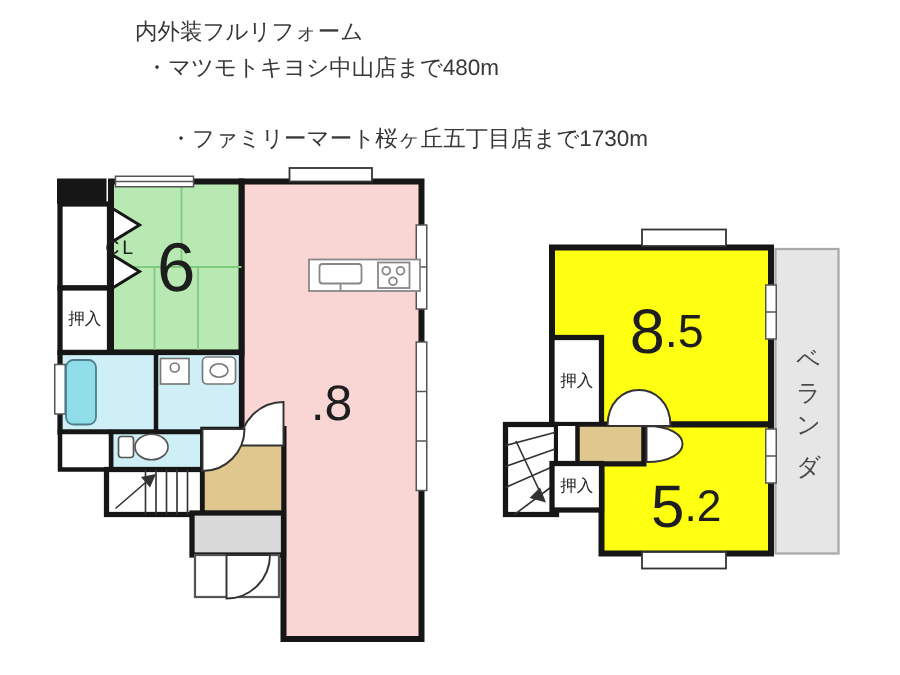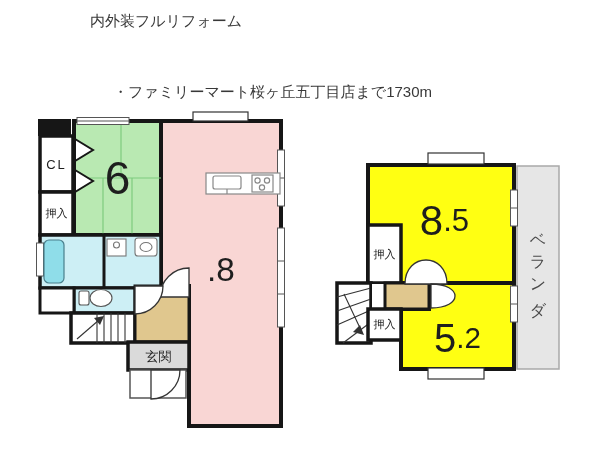--- a/index.html
+++ b/index.html
@@ -11,21 +11,21 @@
   
   .hdr-title{position:absolute;left:90px;top:12px;font-size:15px;}
   .hdr-b0{position:absolute;left:97px;top:36px;font-size:15px;}
   .hdr-b1{position:absolute;left:97px;top:60px;font-size:15px;}
   .hdr-b2{position:absolute;left:113px;top:83px;font-size:15px;}
   
   .lbl{position:absolute;display:flex;align-items:center;justify-content:center;
        color:#1e1e1e;line-height:1;white-space:nowrap;}
   .dec{font-size:.74em;}
   
-  .lbl-cl        {left:40px; top:136px;width:33px; height:56px; font-size:13px;letter-spacing:2px;}
+  .lbl-cl        {left:40px; top:136px;width:33px; height:56px; font-size:13px;letter-spacing:2px;padding-left:24px;}
   .lbl-oshi1f    {left:40px; top:192px;width:33px; height:43px; font-size:11px;}
   .lbl-tatami    {left:74px; top:121px;width:87px; height:114px;font-size:46px;}
   .lbl-ldk       {left:161px;top:205px;width:120px;height:36px; font-size:28px;letter-spacing:7px;}
   .lbl-ldksize   {left:161px;top:243px;width:120px;height:54px; font-size:45px;}
   .lbl-genkan    {left:128px;top:342px;width:61px; height:28px; font-size:13px;}
   .lbl-1f        {left:138px;top:406px;width:52px; height:26px; font-size:21px;color:#333;}
   
   .lbl-r85       {left:375px;top:165px;width:139px;height:112px;font-size:42px;}
   .lbl-r52       {left:401px;top:307px;width:113px;height:62px; font-size:40px;}
   .lbl-oshi2ftop {left:368px;top:225px;width:33px; height:58px; font-size:11px;}
@@ -141,29 +141,29 @@
         <rect x="428" y="368" width="56" height="11" fill="#ffffff" stroke="#333333" stroke-width="1.2"></rect>
         <rect x="510.5" y="190" width="7" height="36" fill="#ffffff"></rect>
         <line x1="510.5" y1="208" x2="517.5" y2="208"></line>
         <rect x="510.5" y="286" width="7" height="36" fill="#ffffff"></rect>
         <line x1="510.5" y1="304" x2="517.5" y2="304"></line>
       </g>
     </g>
   </svg>
 
   <div class="hdr-title">内外装フルリフォーム</div>
+  <div class="hdr-b0">・マツモトキヨシ中山店まで480m</div>
   <div class="hdr-b2">・ファミリーマート桜ヶ丘五丁目店まで1730m</div>
 
   <div class="lbl lbl-cl">CL</div>
   <div class="lbl lbl-oshi1f">押入</div>
   <div class="lbl lbl-tatami">6</div>
   <div class="lbl lbl-ldksize">
       <span class="dec">.8</span>
     </div>
-  <div class="lbl lbl-genkan">玄関</div>
 
   <div class="lbl lbl-r85">
       <span>8</span>
       <span class="dec">.5</span>
     </div>
   <div class="lbl lbl-r52">
       <span>5</span>
       <span class="dec">.2</span>
     </div>
   <div class="lbl lbl-oshi2ftop">押入</div>

